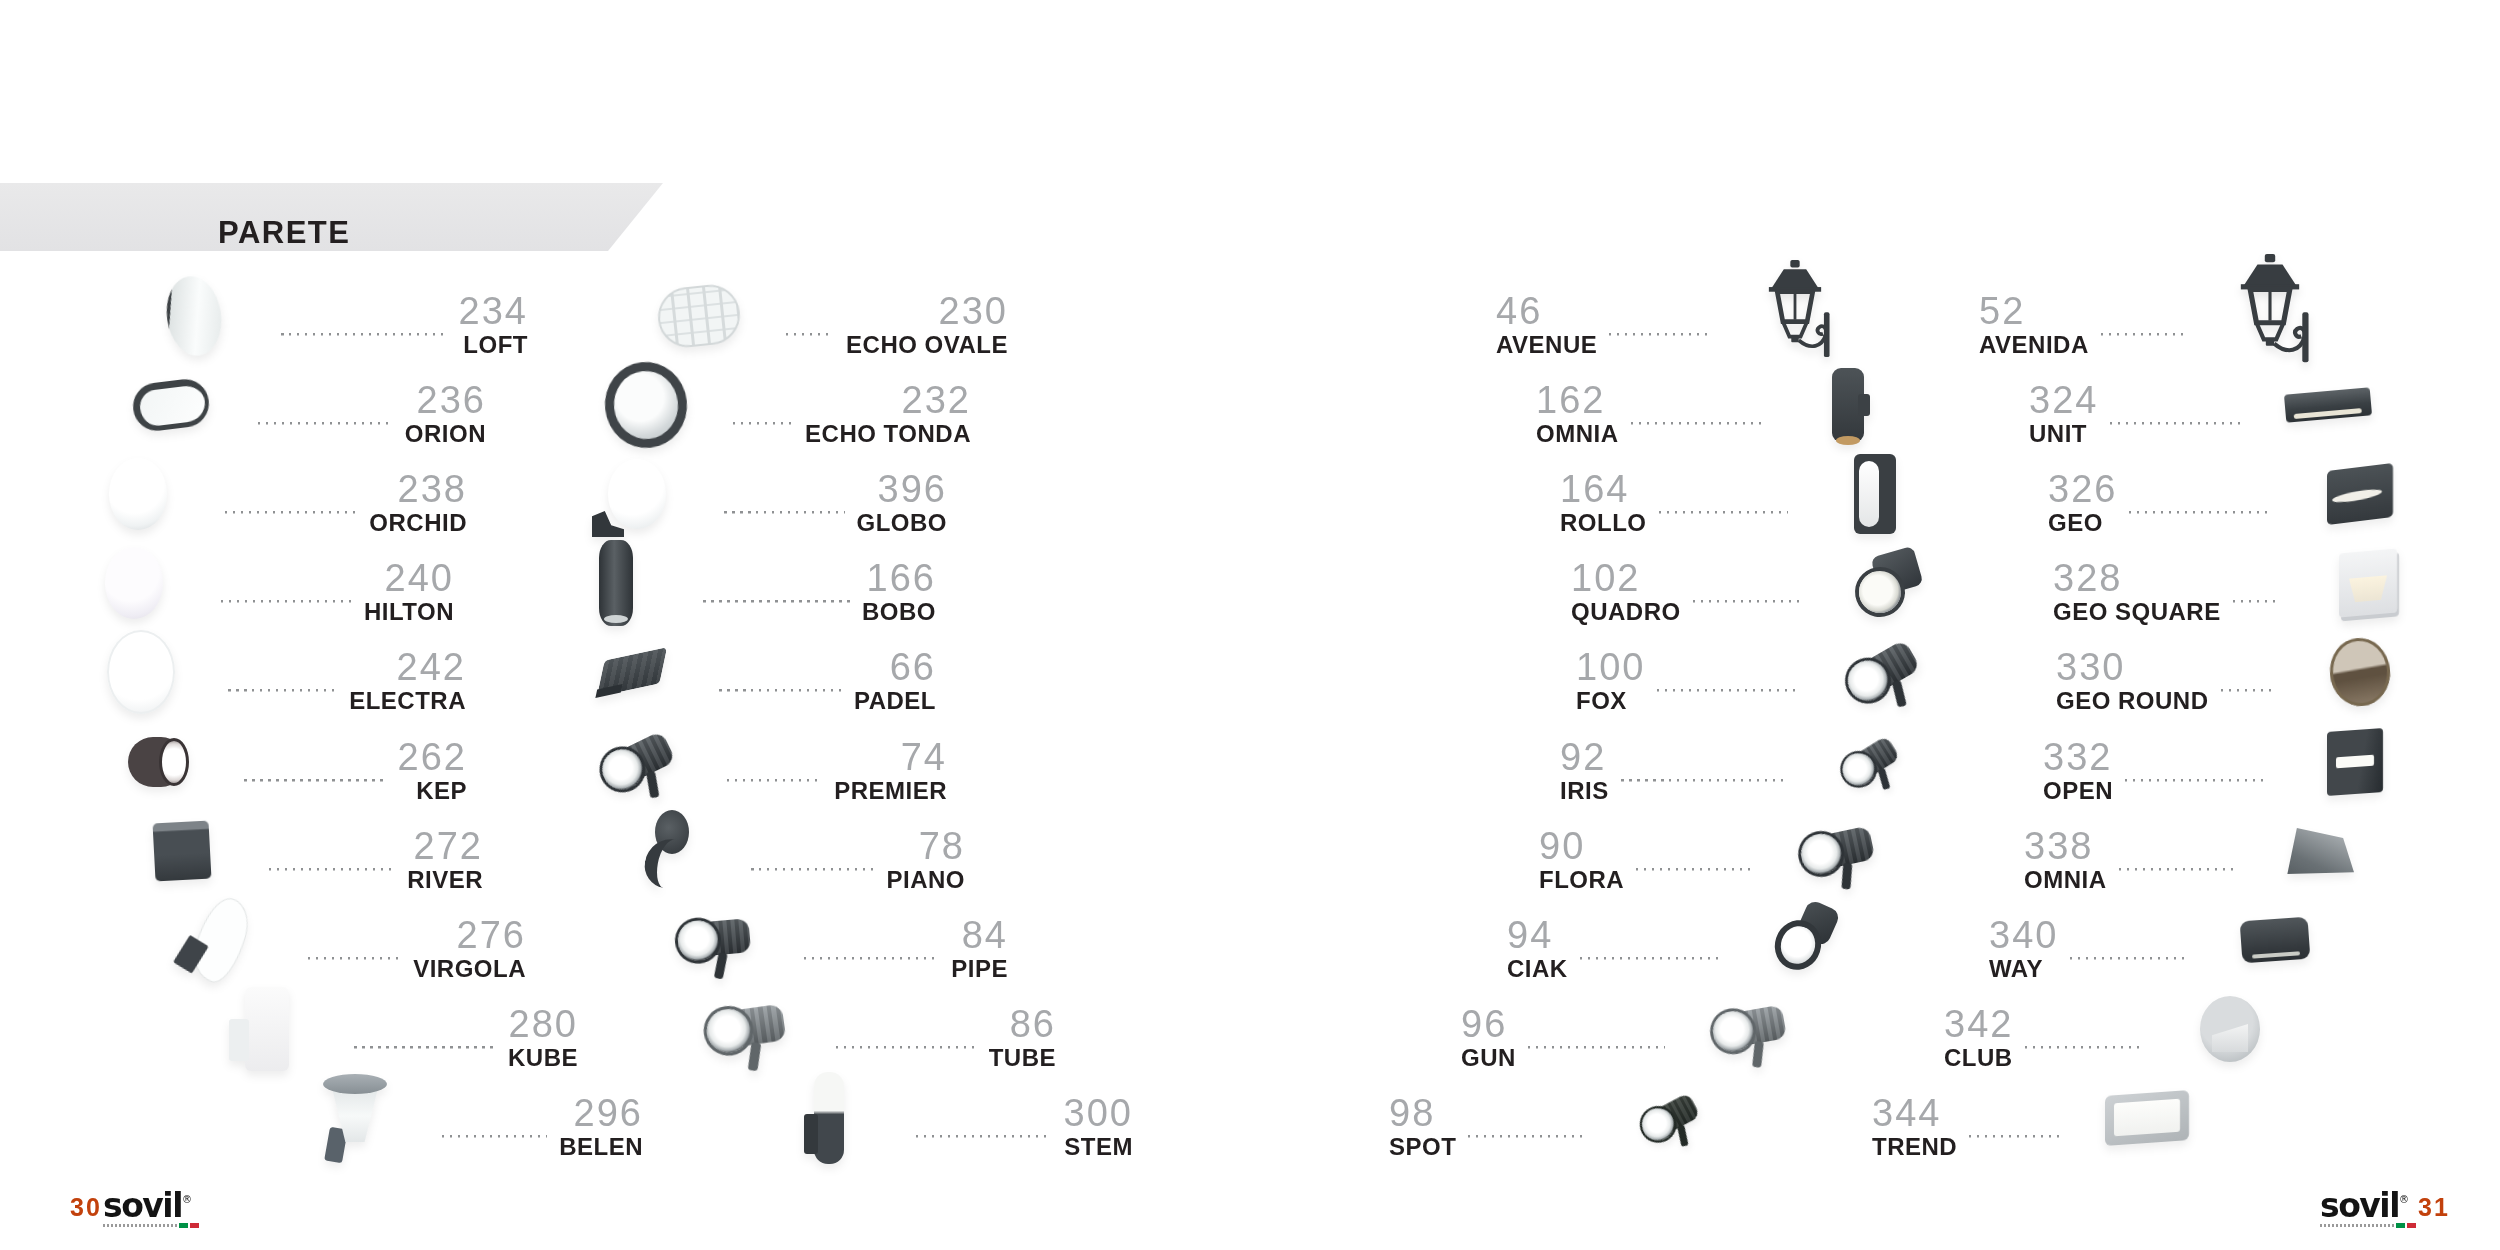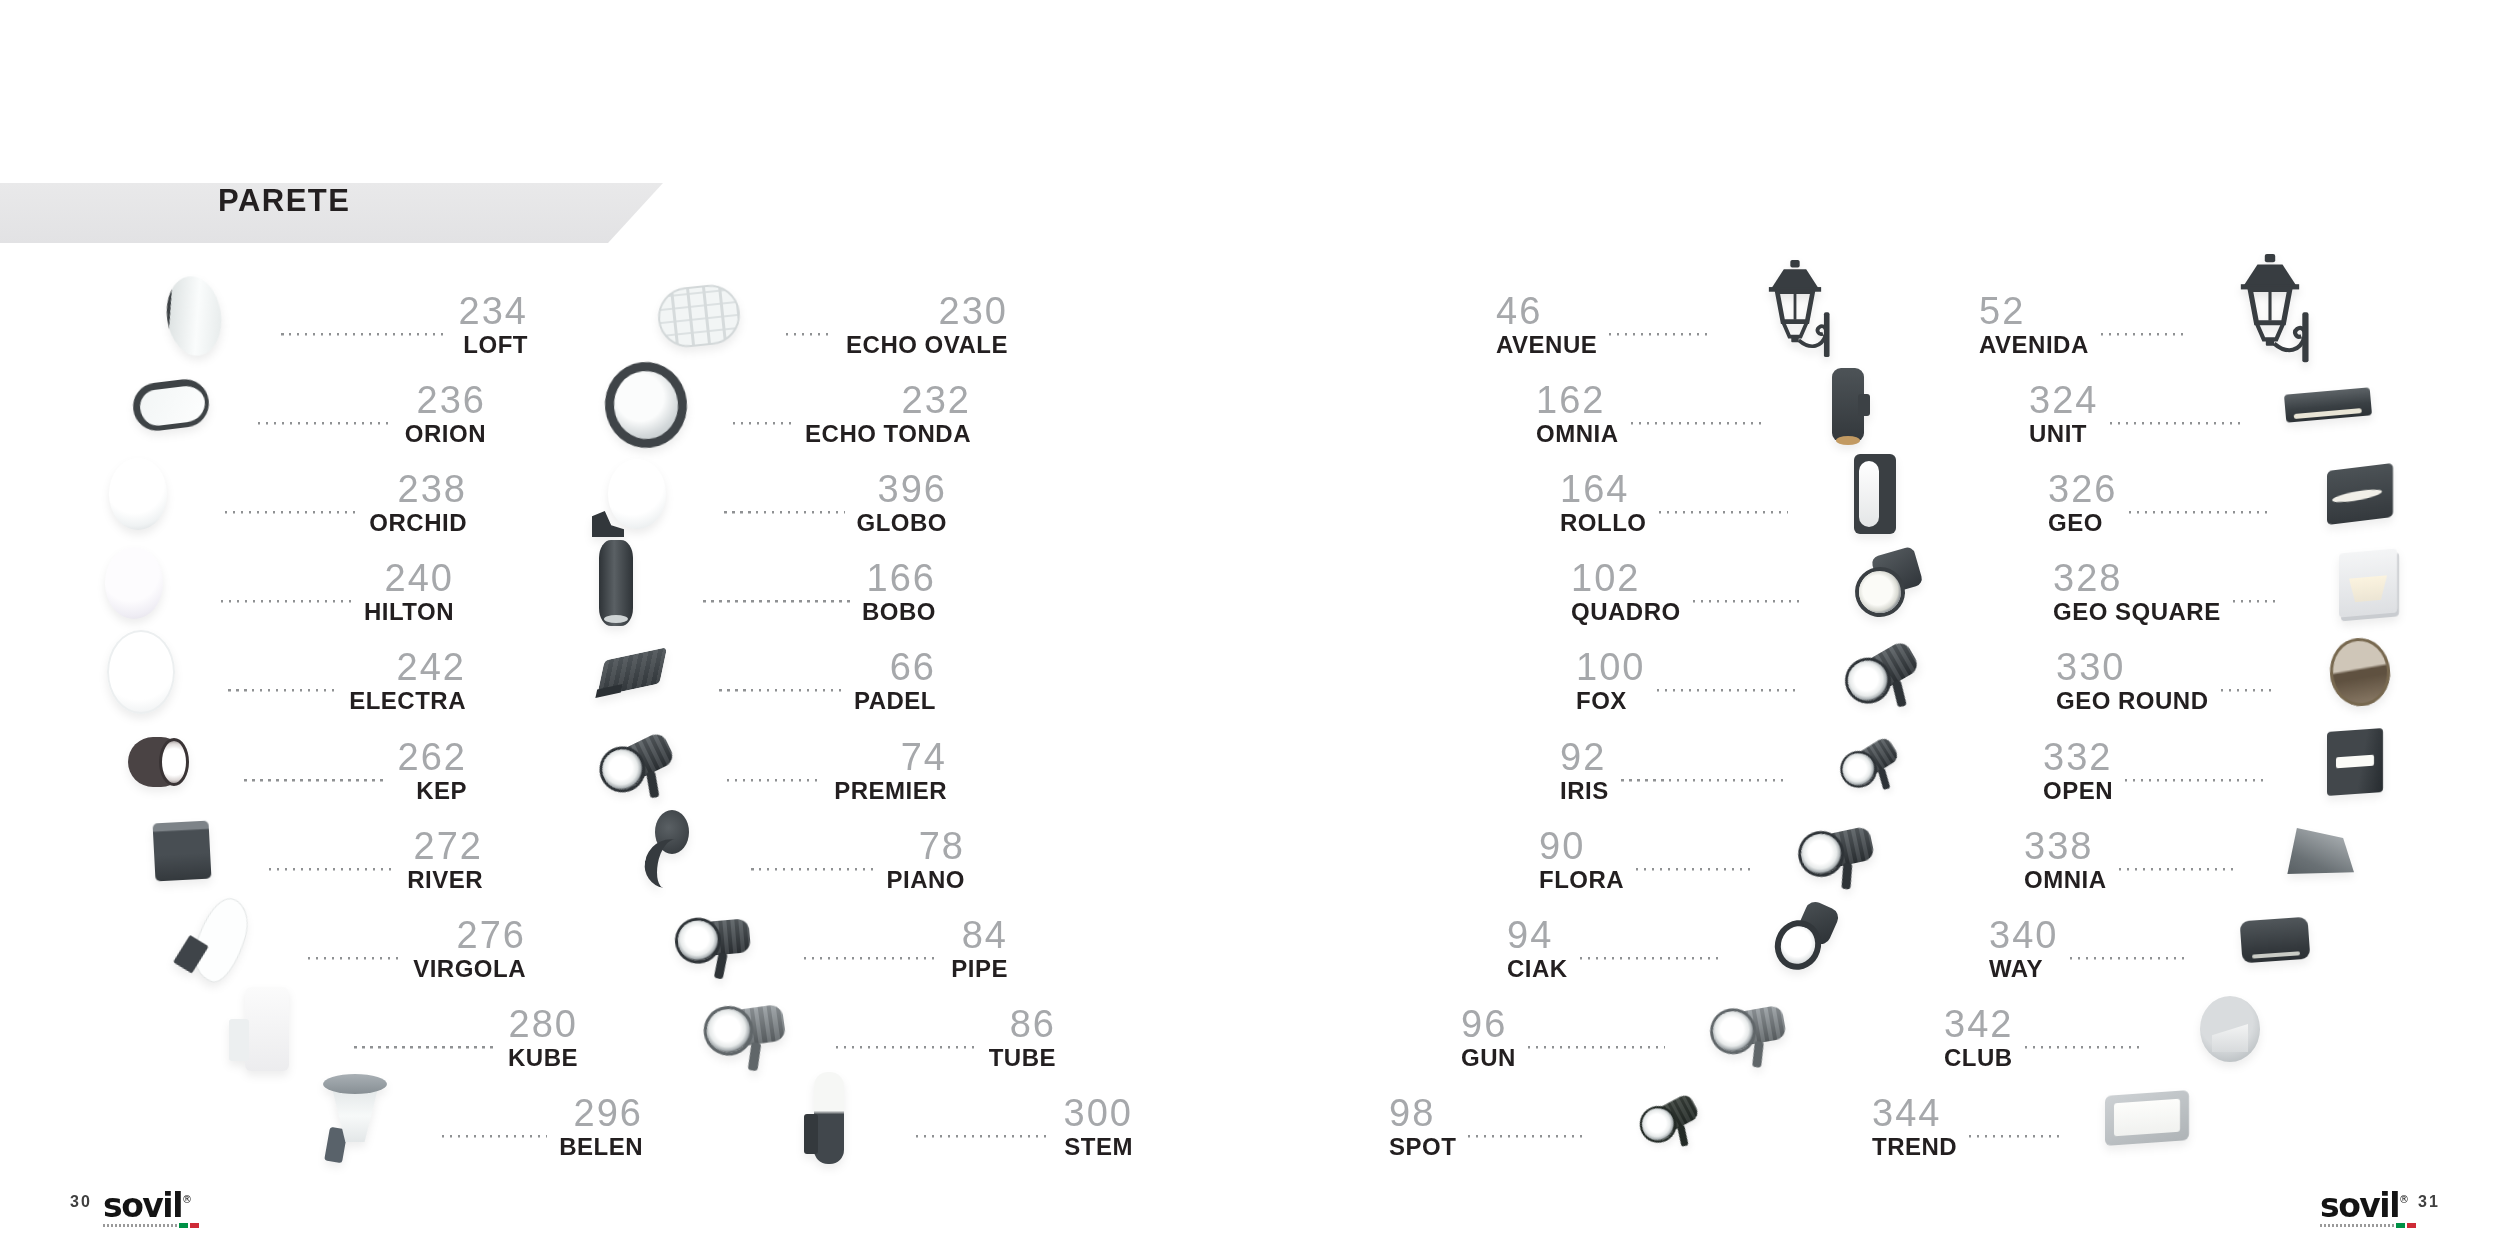--- a/index.html
+++ b/index.html
@@ -3,24 +3,24 @@
 <meta charset="utf-8">
 <style>
   html,body{margin:0;padding:0;background:#fff;}
   .spread{position:relative;width:2500px;height:1250px;background:#ffffff;overflow:hidden;
           font-family:"Liberation Sans","DejaVu Sans",sans-serif;}
   .page{position:absolute;top:0;height:1250px;width:1250px;}
   .pageL{left:0;}
   .pageR{left:1250px;}
 
   
-  .band{position:absolute;left:0;top:183px;width:663px;height:60px;
+  .band{position:absolute;left:0;top:183px;width:663px;height:68px;
         background:linear-gradient(180deg,#e9e9ea,#e2e2e4);
         clip-path:polygon(0 0,100% 0,calc(100% - 55px) 100%,0 100%);
-        display:flex;align-items:flex-start;}
+        display:flex;align-items:flex-end;}
   .band .title{margin-left:218px;font-size:31px;font-weight:bold;letter-spacing:1.5px;color:#231f20;}
 
   
   .row{position:absolute;height:120px;display:flex;align-items:center;box-sizing:border-box;}
   .img{width:150px;height:130px;flex:0 0 auto;display:flex;align-items:center;justify-content:center;position:relative;}
   .leader{flex:1;height:3px;margin:0 12px;transform:translateY(18px);
           background-image:repeating-linear-gradient(90deg,#8f9193 0 2.5px,transparent 2.5px 8px);
           background-size:100% 2.5px;background-repeat:no-repeat;background-position:0 50%;}
   .txt{flex:0 0 auto;display:flex;flex-direction:column;gap:3px;line-height:1;margin-top:16px;}
   .L .txt{align-items:flex-end;text-align:right;}
@@ -138,21 +138,21 @@
   .club{width:60px;height:66px;border-radius:50%;
         background:radial-gradient(circle at 44% 38%,#d9dcde 50%,#bcc1c4 80%,#aaafb3);}
   .club::after{content:"";position:absolute;left:12px;top:28px;width:36px;height:28px;
         clip-path:polygon(0 40%,100% 0,100% 100%,0 100%);background:linear-gradient(180deg,#f3f4f4,#d7dadc);}
   .trend{width:84px;height:50px;border-radius:6px;background:linear-gradient(160deg,#cdd1d4,#aeb3b6);transform:skewY(-4deg);}
   .trend::after{content:"";position:absolute;left:9px;top:8px;right:9px;bottom:9px;border-radius:3px;
         background:linear-gradient(180deg,#fdfdfb,#f0f1ef);}
   .lantern{filter:drop-shadow(0 5px 4px rgba(0,0,0,.1));}
 
   
-  .pgnum{position:absolute;font-size:16px;font-weight:bold;letter-spacing:2px;color:#404040;}
+  .pgnum{position:absolute;font-size:25px;font-weight:bold;letter-spacing:2px;color:#c2410c;}
   .logo{position:absolute;display:flex;flex-direction:column;line-height:1;width:96px;}
   .logo .word{font-size:33px;font-weight:800;letter-spacing:-1.5px;color:#141414;font-family:"DejaVu Sans",sans-serif;margin-top:6px;}
   .logo .reg{font-size:10px;vertical-align:14px;font-weight:400;}
   .logo .tag{margin-top:1px;display:flex;align-items:center;gap:2px;height:5px;}
   .logo .micro{flex:1;height:3px;background:repeating-linear-gradient(90deg,#9a9a9a 0 2px,transparent 2px 4px);}
   .logo .g{width:9px;height:5px;}
   .logo .r{width:9px;height:5px;}
 </style>
 </head>
 <body>

